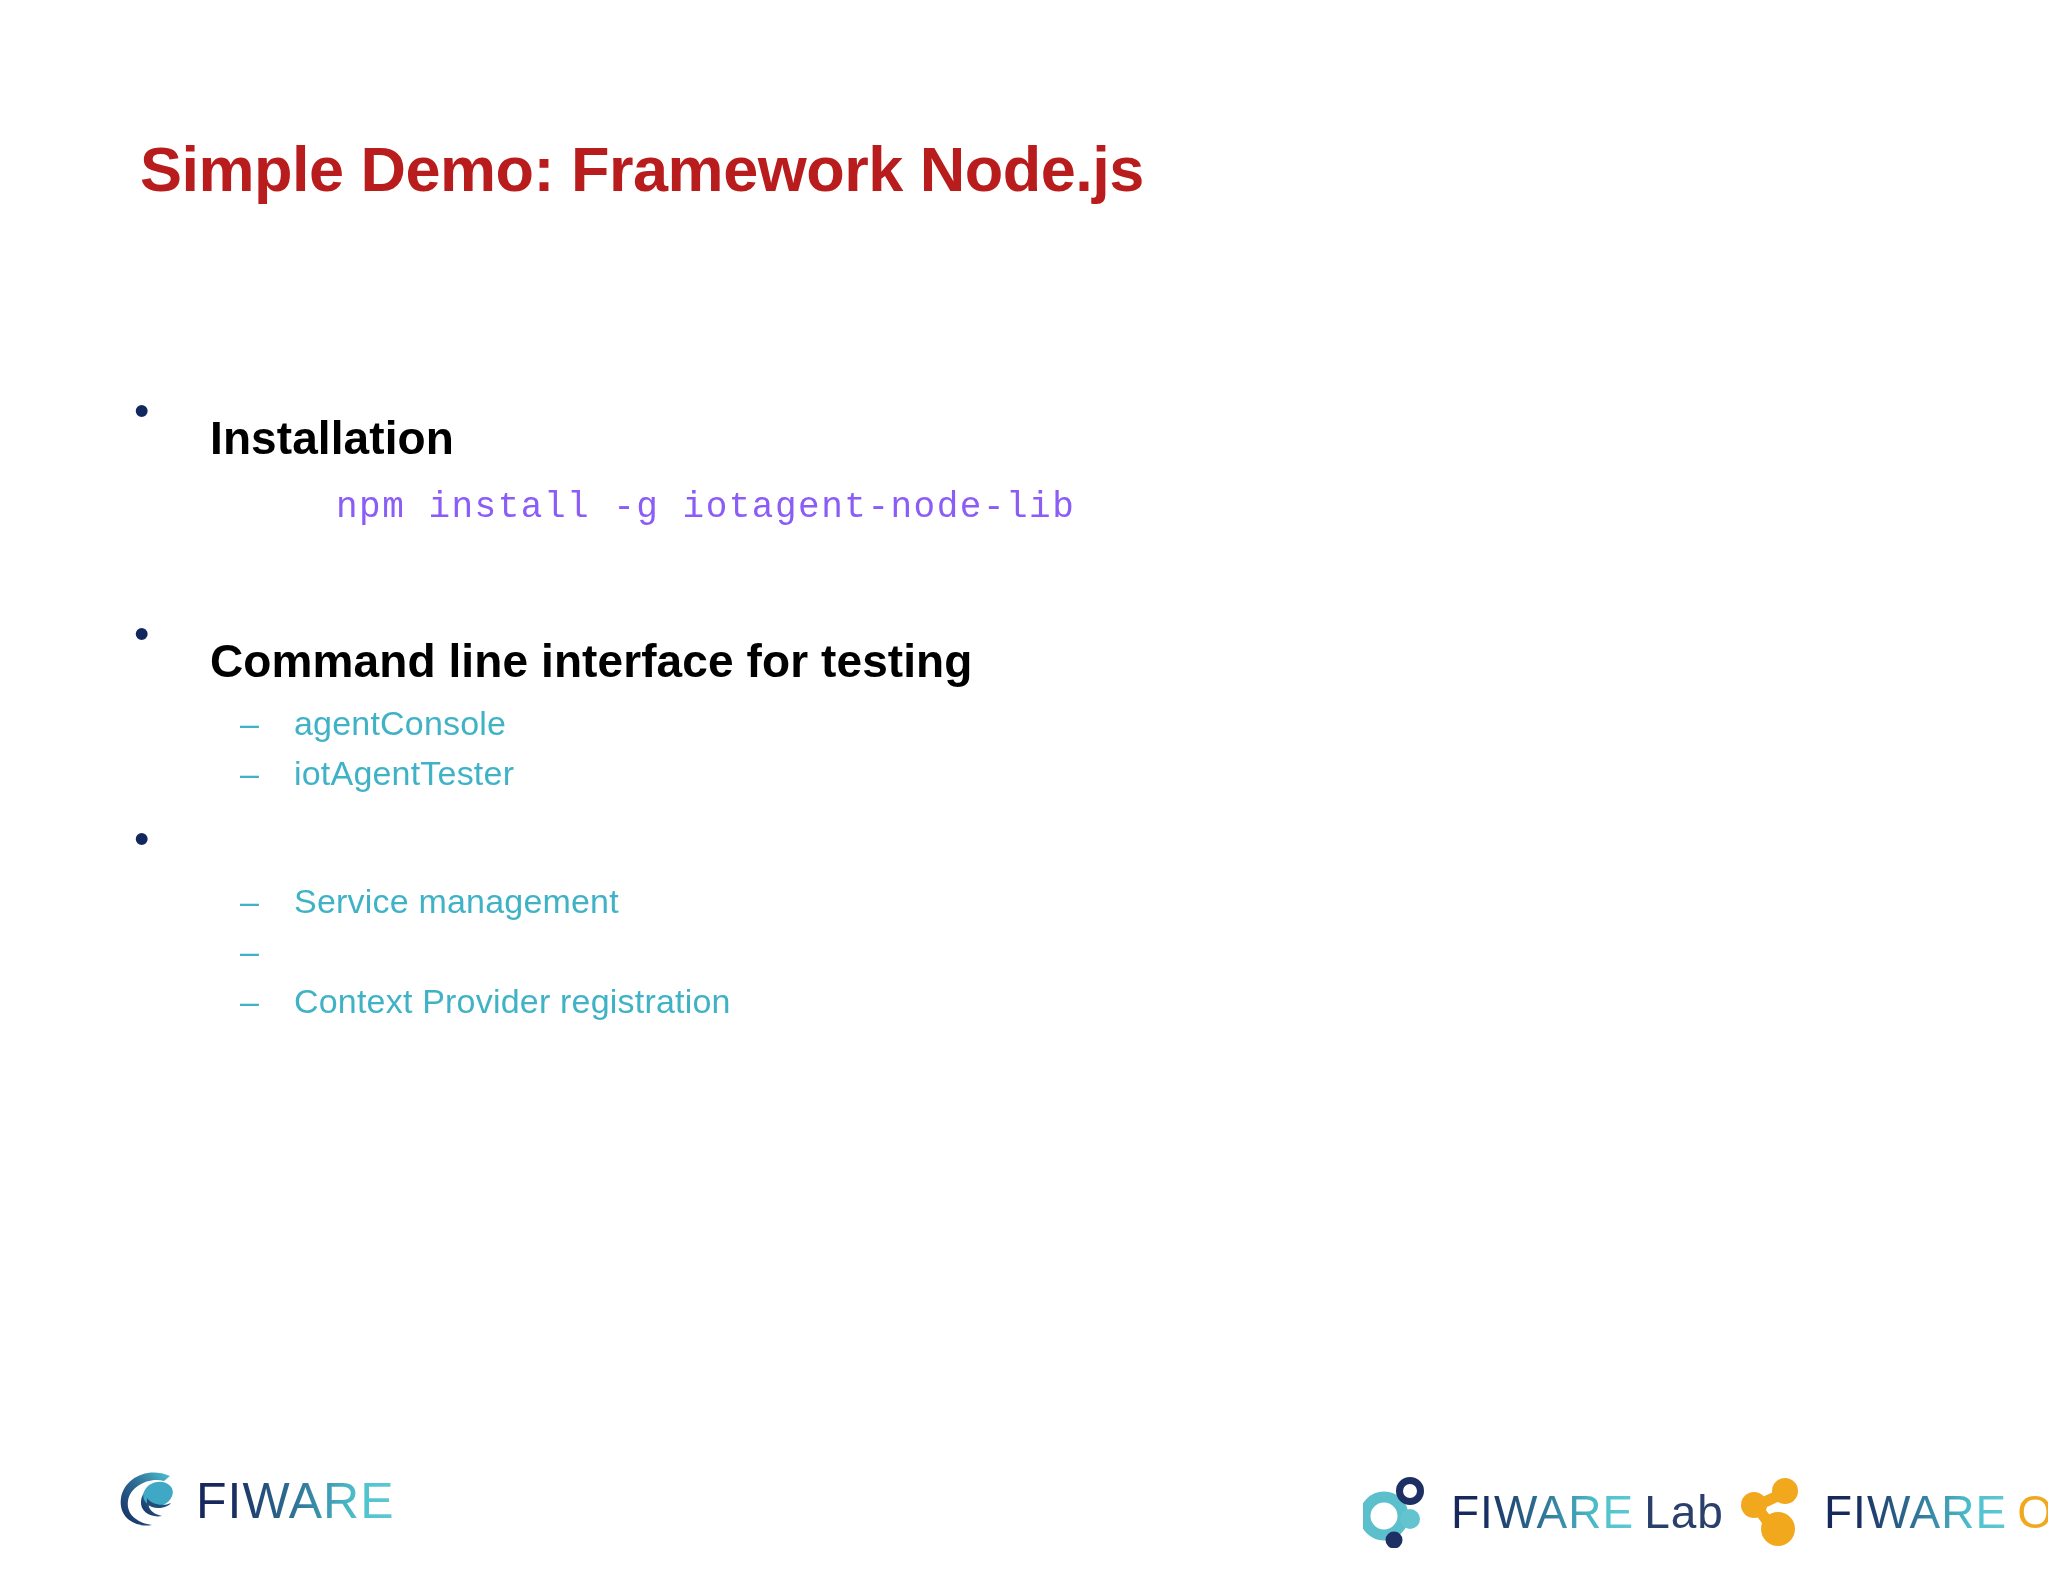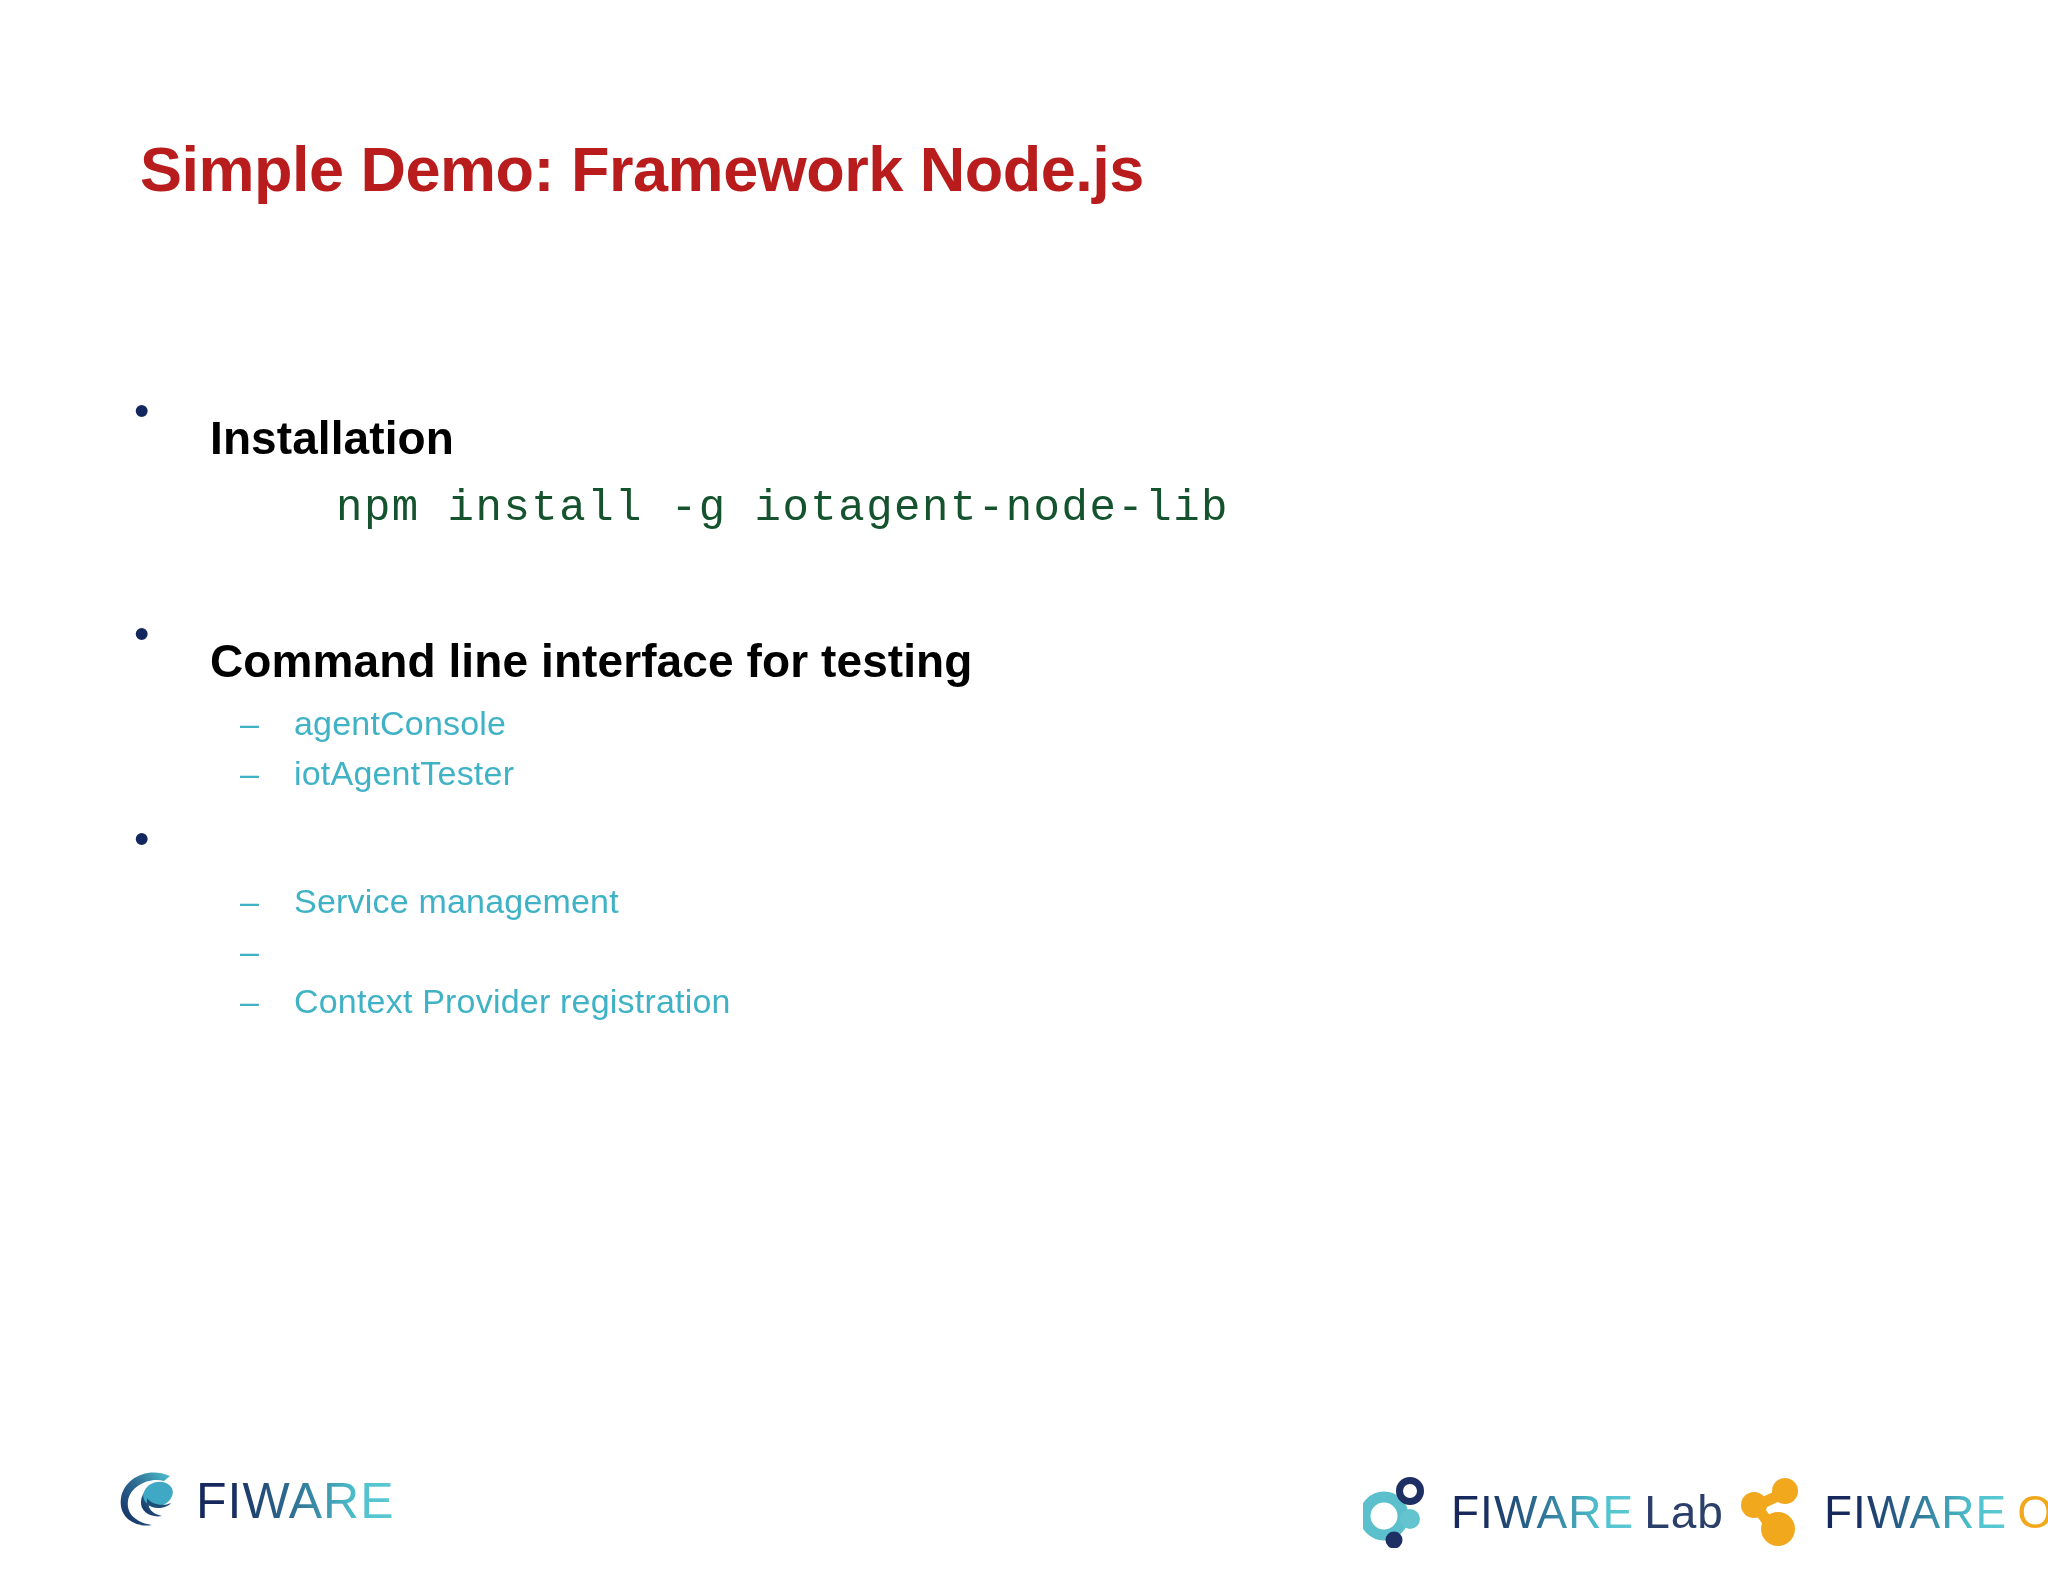--- a/index.html
+++ b/index.html
@@ -68,23 +68,23 @@
     color: #000000;
     font-weight: bold;
     white-space: nowrap;
     letter-spacing: 0.1px;
     margin-top: 27px;
   }
 
   .code-line {
     margin-left: 336px;
     font-family: "Liberation Mono", "DejaVu Sans Mono", monospace;
-    font-size: 44px;
+    font-size: 36px;
     line-height: 66px;
-    color: #14532d;
+    color: #8b5cf6;
     white-space: pre;
     letter-spacing: 1.5px;
   }
 
   .lvl2 {
     position: relative;
     display: flex;
     align-items: flex-start;
     padding-left: 240px;
   }

